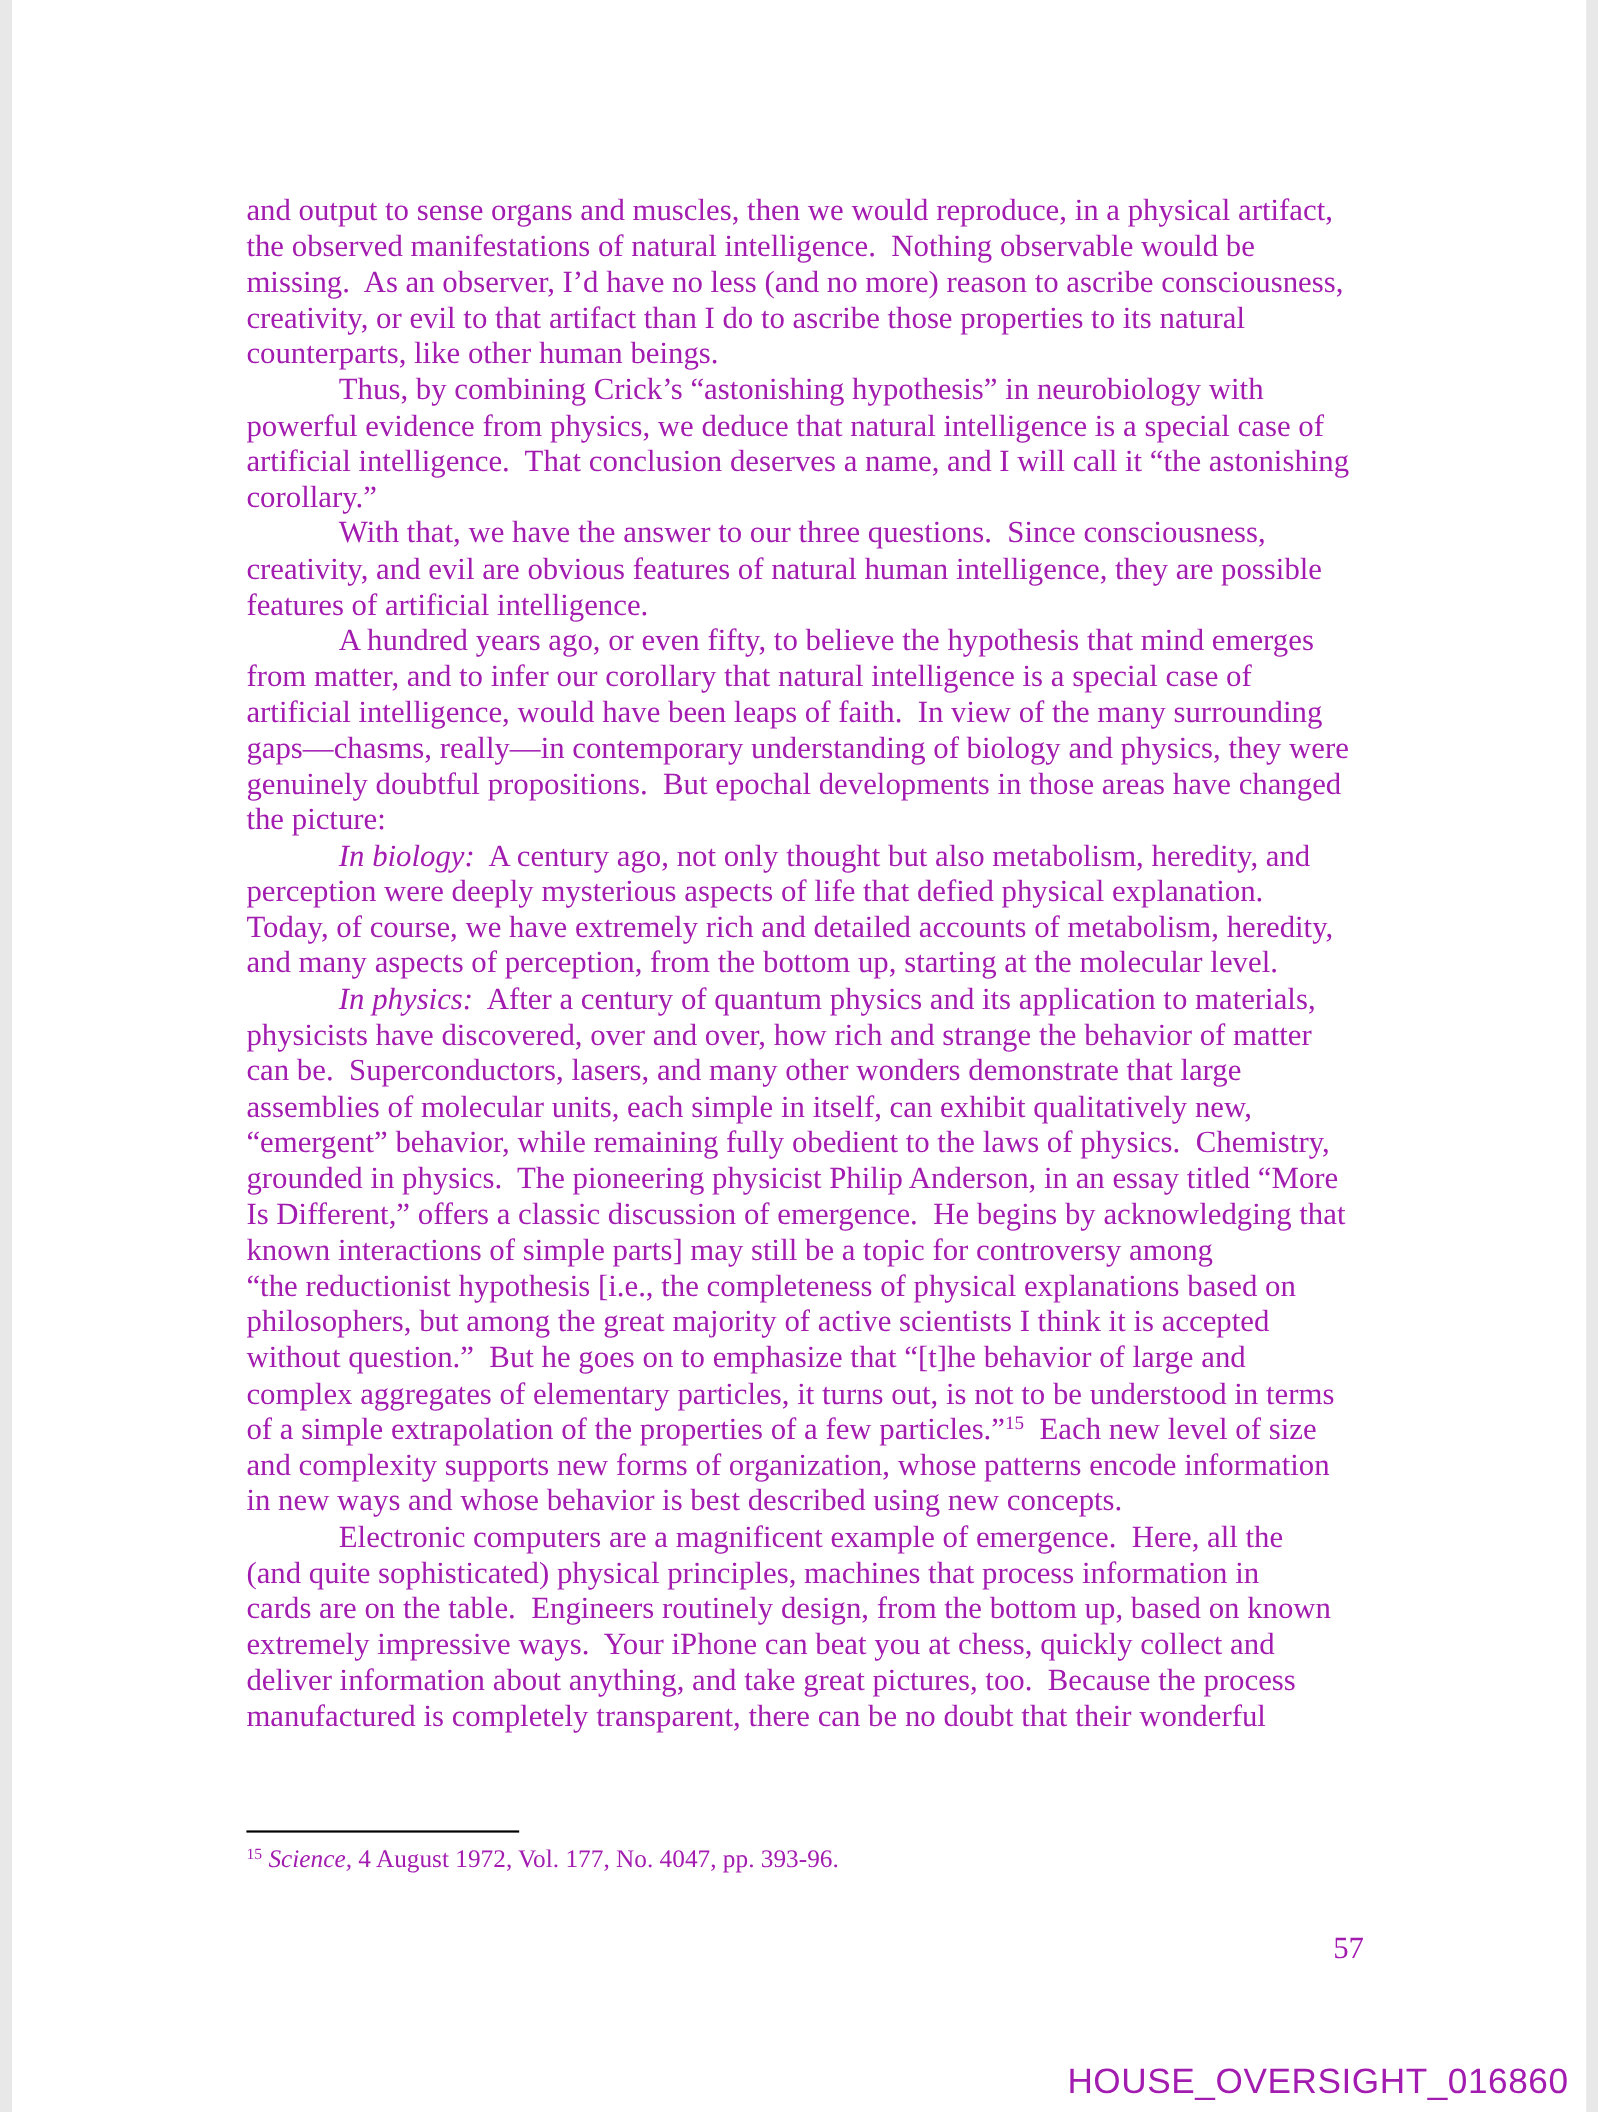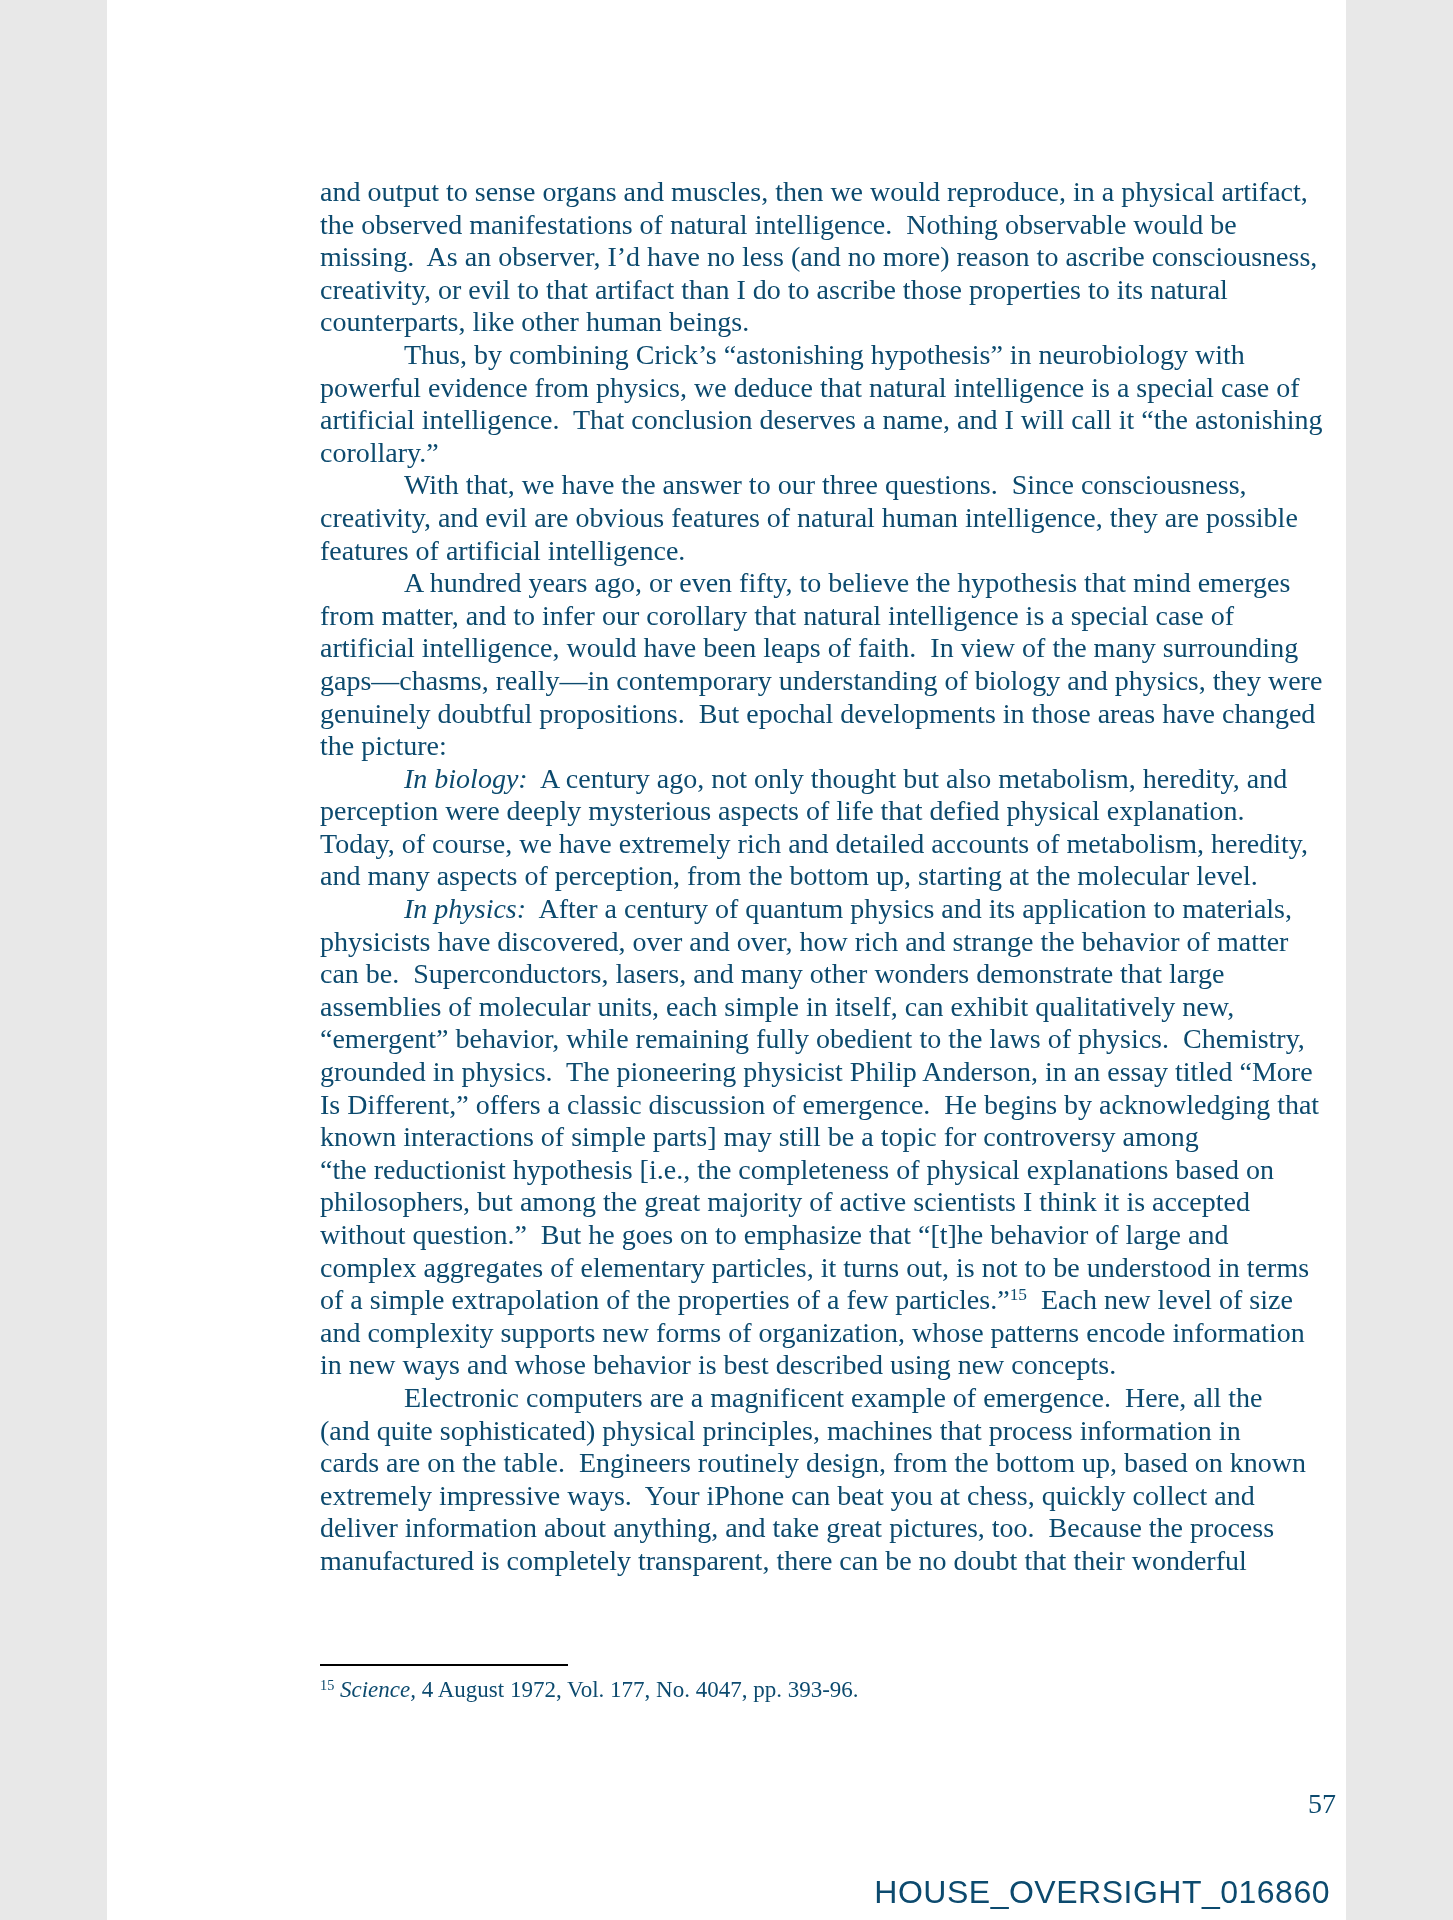--- a/index.html
+++ b/index.html
@@ -1,22 +1,22 @@
 <!DOCTYPE html>
 <html><head>
 <meta charset="utf-8">
 <style>
   html, body { margin: 0; padding: 0; background: #e8e8e8; }
   .page {
     position: relative;
-    width: 1239px;
+    width: 1431px;
     height: 1920px;
     background: #ffffff;
     font-family: "Liberation Serif", serif;
-    color: #0c4a6e;
+    color: #a21caf;
     overflow: hidden;
     margin: 0 auto;
   }
   .body-text {
     position: absolute;
     left: 213px;
     top: 176px;
     width: 1016px;
     font-size: 28px;
     line-height: 32.6px;
@@ -48,21 +48,20 @@
     white-space: pre;
   }
   .footnote .seg-sup { vertical-align: 7px; }
   .page-number {
     position: absolute;
     left: 213px;
     top: 1756px;
     width: 1016px;
     text-align: right;
     font-size: 28px;
-    margin-top: 32px;
   }
   .watermark {
     position: absolute;
     right: 16px;
     top: 1874px;
     font-family: "Liberation Sans", sans-serif;
     font-size: 32px;
     letter-spacing: 0.5px;
   }
 </style>

